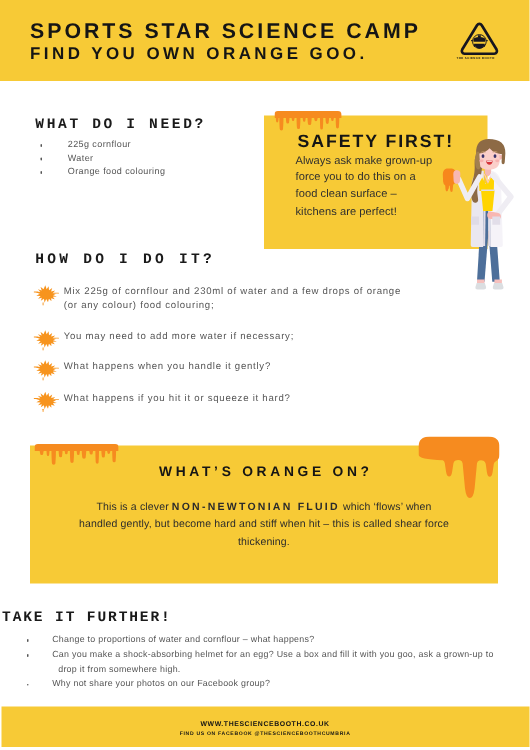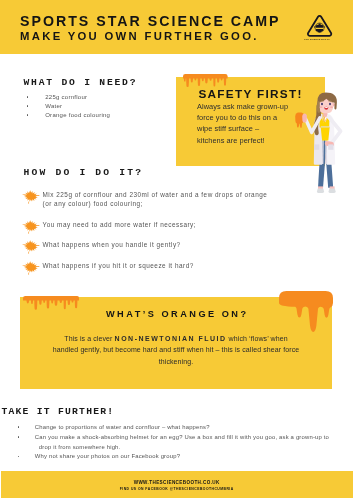--- a/index.html
+++ b/index.html
@@ -79,21 +79,21 @@
   .ftr-l2{position:absolute;left:0;top:487.0px;width:353px;text-align:center;font-size:3.4px;
           font-weight:700;letter-spacing:0.46px;color:#151515;line-height:4px;text-indent:0.46px;}
 </style>
 </head>
 <body>
 
 <div class="page">
 
   <div class="hdr"></div>
   <div class="hdr-l1">SPORTS STAR SCIENCE CAMP</div>
-  <div class="hdr-l2">MAKE YOU OWN FURTHER GOO.</div>
+  <div class="hdr-l2">FIND YOU OWN ORANGE GOO.</div>
 
   <div class="logo">
     <svg viewBox="0 0 280 240" width="29.2" height="25">
       <path fill="none" stroke="#17161f" stroke-width="17" stroke-linejoin="round" d="M125 46 a18 18 0 0 1 30 0 L250 202 a18 18 0 0 1 -15 27 H45 a18 18 0 0 1 -15 -27 Z"></path>
       <g>
         <circle cx="140" cy="150" r="44" fill="none" stroke="#17161f" stroke-width="6"></circle>
         <path fill="#17161f" d="M108 128 q32 -14 64 0 q6 3 6 11 v13 h-76 v-13 q0 -8 6 -11 Z"></path>
         <path fill="#17161f" d="M106 164 h68 v8 q-6 2 -9 9 q-6 15 -25 15 q-19 0 -25 -15 q-3 -7 -9 -9 Z"></path>
         <path fill="#17161f" d="M131 110 h18 v14 h-18 Z"></path>
         <circle cx="110" cy="178" r="7" fill="#17161f"></circle>
@@ -136,21 +136,21 @@
       <path fill="#f68b1f" d="M 76.0 40.0 C 76.0 64.2 78.4 65.8 78.4 74.4 a 9.6 9.6 0 0 0 19.2 0 C 97.6 65.8 100.0 64.2 100.0 40.0 Z"></path>
       <path fill="#f68b1f" d="M 32.0 40.0 C 32.0 89.5 34.8 108.7 34.8 118.8 a 11.2 11.2 0 0 0 22.4 0 C 57.2 108.7 60.0 89.5 60.0 40.0 Z"></path>
       <path fill="#f68b1f" d="M 9.0 40.0 C 9.0 59.8 10.8 62.3 10.8 68.8 a 7.2 7.2 0 0 0 14.4 0 C 25.2 62.3 27.0 59.8 27.0 40.0 Z"></path>
 
     </svg>
   </div>
   <div class="safety-h">SAFETY FIRST!</div>
   <div class="safety-b">
       <div>Always ask make grown-up</div>
       <div>force you to do this on a</div>
-      <div>wipe stiff surface –</div>
+      <div>food clean surface –</div>
       <div>kitchens are perfect!</div>
     </div>
   <div class="sci">
     <svg viewBox="0 0 580 1040" width="58" height="104">
       <g>
 
         <path fill="#4d6f9a" d="M286 482 h42 l-4 176 l-24 300 h-50 l18 -300 Z"></path>
         <path fill="#4d6f9a" d="M332 482 h42 l6 176 l22 300 h-50 l-24 -300 Z"></path>
         <path fill="#c7b3b1" d="M324 620 h14 l-2 98 h-10 Z"></path>
 

